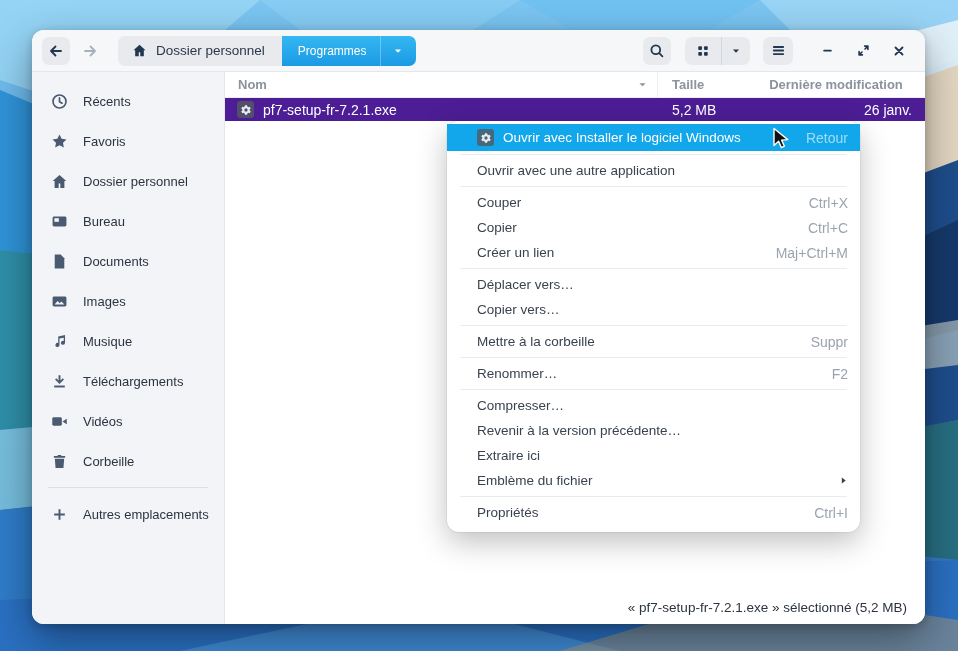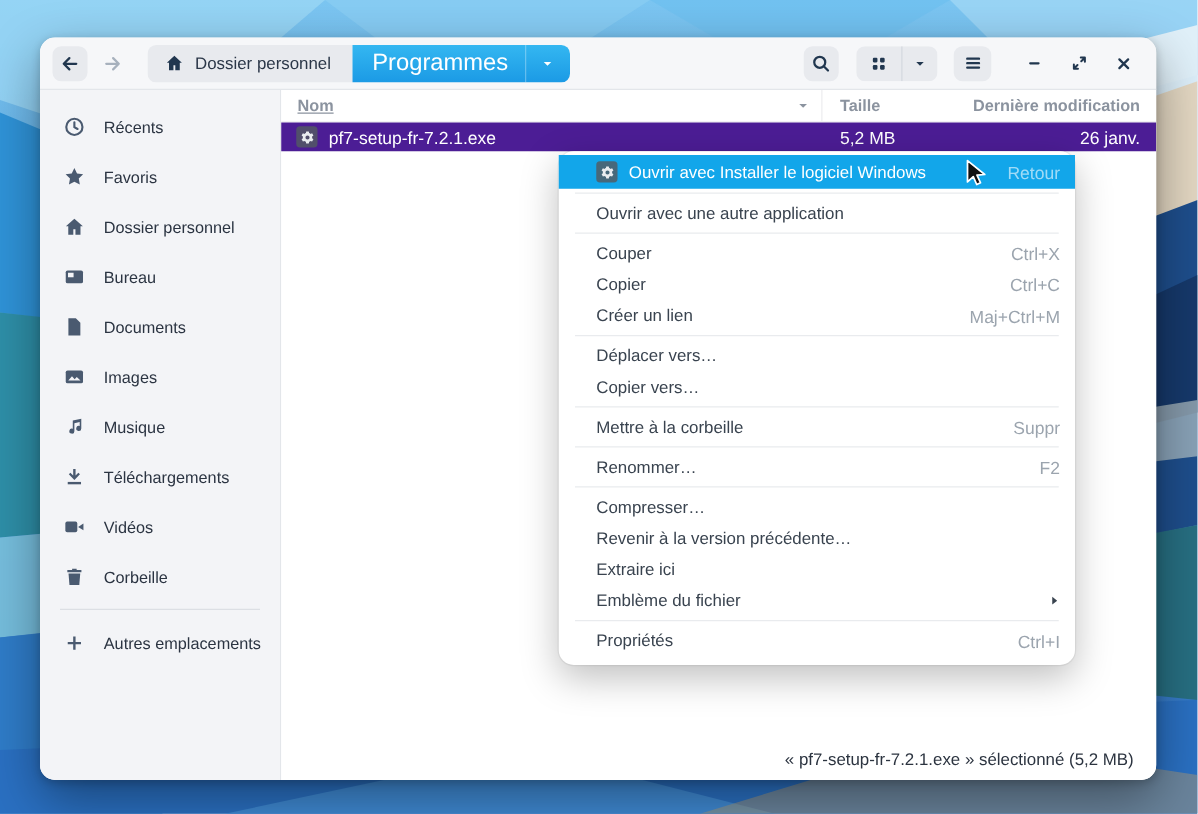--- a/index.html
+++ b/index.html
@@ -23,21 +23,21 @@
   .tbtn.flat { background:transparent; }
   .tbtn svg, .seg svg { display:block; }
   .icn { color:#21374f; }
   .icn-disabled { color:#a7b1bd; }
 
   .pathbar { display:flex; margin-left:14px; border-radius:7px; overflow:hidden;
     height:30px; flex:none; }
   .path-home { background:#e8eaee; display:flex; align-items:center; gap:9px;
     padding:0 17px 0 14px; font-size:13.5px; color:#2b3748; }
   .path-loc { background:linear-gradient(180deg,#34b7f1,#1b9ae5);
-    display:flex; align-items:center; color:#fff; font-size:19px; }
+    display:flex; align-items:center; color:#fff; font-size:12px; }
   .path-loc .loc-label { padding:0 13px 0 16px; }
   .path-loc .loc-arrow { padding:0 12px 0 11px; border-left:1px solid rgba(255,255,255,.3);
     height:100%; display:flex; align-items:center; color:#fff; }
 
   .tb-right { margin-left:auto; display:flex; align-items:center; }
   .viewsplit { display:flex; border-radius:7px; overflow:hidden; margin-left:14px; }
   .seg { height:28px; background:#e8eaee; display:flex; align-items:center; justify-content:center; }
   .seg.grid { width:36px; }
   .seg.arrow { width:29px; border-left:1px solid #d4d8de; }
   .menu-btn { margin-left:13px; width:30px; }
@@ -51,24 +51,24 @@
   .side-item { height:40px; display:flex; align-items:center; gap:15px; padding-left:19px;
     font-size:13px; color:#2b3442; }
   .side-item .icon { width:17px; height:17px; color:#4a5a70; flex:none; display:flex; }
   .side-item .icon svg { width:17px; height:17px; }
   .side-sep { height:1px; background:#dcdfe4; margin:6px 16px; }
 
   .content { flex:1; background:#fff; position:relative; display:flex; flex-direction:column; min-width:0; }
   .list-header { height:26px; display:flex; align-items:center; font-size:13px; font-weight:bold;
     color:#8b939f; border-bottom:1px solid #ededf0; flex:none; }
   .col-name { width:433px; flex:none; display:flex; align-items:center; padding:0 9px 0 13px;
-    border-right:1px solid #ededf0; height:100%;text-decoration:underline; }
+    border-right:1px solid #ededf0; height:100%; }
   .col-name .sort { margin-left:auto; color:#8b939f; display:flex; }
   .col-size { width:102px; flex:none; padding-left:14px; }
-  .col-mod { flex:1; text-align:right; padding-right:13px; }
+  .col-mod { flex:1; text-align:center; padding-right:13px; }
 
   .file-row { height:23px; display:flex; align-items:center; background:#4c1d95; color:#fff;
     font-size:14px; flex:none; }
   .file-row .cell-name { width:433px; flex:none; display:flex; align-items:center; gap:9px; padding-left:12px; }
   .file-row .cell-size { width:102px; flex:none; padding-left:14px; }
   .file-row .cell-mod { flex:1; text-align:right; padding-right:13px; }
   .gear-box { width:17px; height:17px; border-radius:3px; background:rgba(83,90,98,.82);
     display:flex; align-items:center; justify-content:center; flex:none; }
   .gear-box svg { width:12px; height:12px; color:#e9ecef; display:block; }
 

